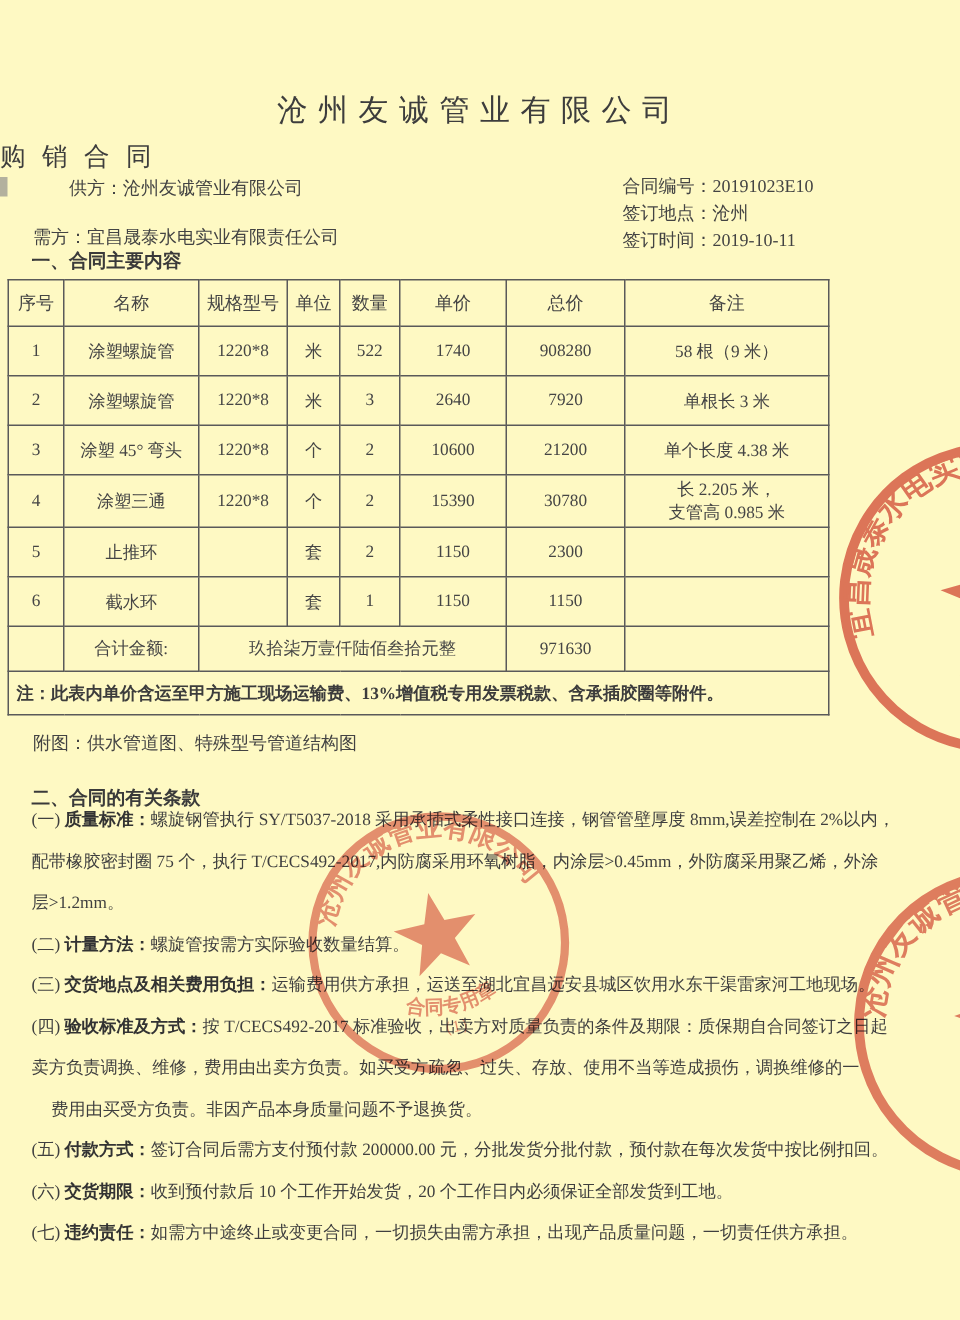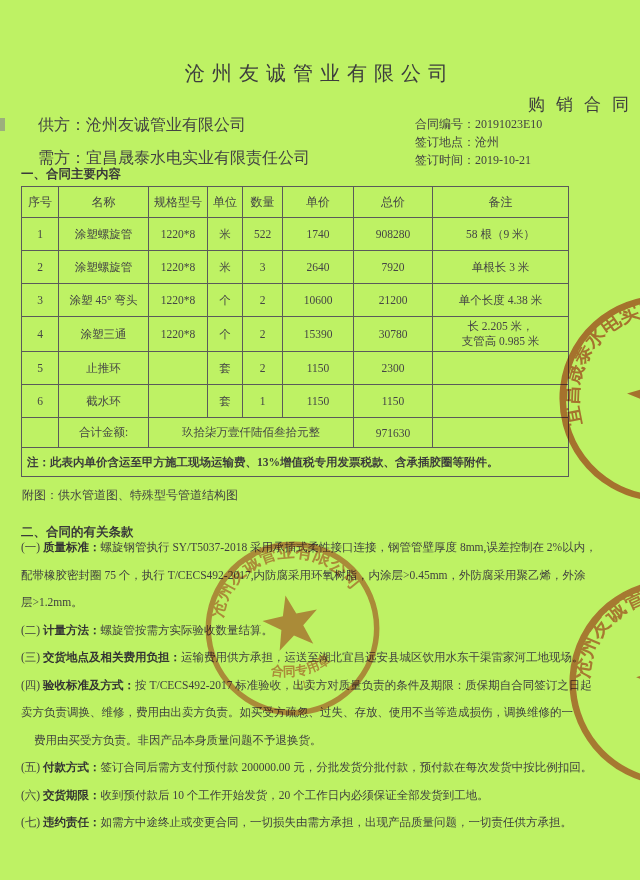--- a/index.html
+++ b/index.html
@@ -1,34 +1,34 @@
 <!DOCTYPE html>
 <html><head>
 <meta charset="utf-8">
 <style>
   html,body{margin:0;padding:0;background:#ffffff;}
   .page{
     position:relative;width:640px;height:880px;overflow:hidden;
-    background:#bef264;color:#434343;
+    background:#fef9c3;color:#434343;
     font-family:"Liberation Serif","DejaVu Serif",serif;
   }
   .t1{position:absolute;top:60px;left:0;width:100%;text-align:center;
       font-size:20px;letter-spacing:7px;color:#3d3d3d;}
-  .t2{position:absolute;top:93px;left:0;width:100%;text-align:right;
+  .t2{position:absolute;top:93px;left:0;width:100%;text-align:left;
       font-size:17px;letter-spacing:11px;color:#3d3d3d;}
-  .info-left{position:absolute;left:38px;top:117px;font-size:16px;}
+  .info-left{position:absolute;left:22px;top:117px;font-size:12px;text-align:center;}
   .info-left .iline{height:16px;line-height:16px;}
   .info-left .iline + .iline{margin-top:17px;}
   .info-right{position:absolute;left:415px;top:115px;font-size:12px;}
   .info-right .iline{height:18px;line-height:18px;}
   .sec-head{position:absolute;left:21px;font-size:12.5px;font-weight:bold;color:#3a3a3a;}
   .sec1{top:166px;}
   .sec2{top:512px;margin-top:12px;}
   table.items{
-    position:absolute;left:21px;top:186px;width:547px;
+    position:absolute;left:5px;top:186px;width:547px;
     border-collapse:collapse;table-layout:fixed;
     font-size:11.5px;color:#454545;
   }
   table.items th,table.items td{
     border:1px solid #5a5a5a;text-align:center;vertical-align:middle;
     padding:2px 2px;white-space:pre-line;overflow:hidden;font-weight:normal;
   }
   table.items thead tr{height:31px;}
   table.items thead th{font-size:12px;}
   table.items tbody tr{height:33px;}
@@ -55,21 +55,21 @@
   <div class="t2">购销合同</div>
 
   <div class="info-left">
     <div class="iline"><span>供方：</span><span>沧州友诚管业有限公司</span></div>
     <div class="iline"><span>需方：</span><span>宜昌晟泰水电实业有限责任公司</span></div>
   </div>
 
   <div class="info-right">
     <div class="iline"><span>合同编号：</span><span>20191023E10</span></div>
     <div class="iline"><span>签订地点：</span><span>沧州</span></div>
-    <div class="iline"><span>签订时间：</span><span>2019-10-21</span></div>
+    <div class="iline"><span>签订时间：</span><span>2019-10-11</span></div>
   </div>
 
   <div class="sec-head sec1">一、合同主要内容</div>
 
   <table class="items">
     <colgroup>
       <col style="width:37px">
         <col style="width:90px">
         <col style="width:59px">
         <col style="width:35px">

